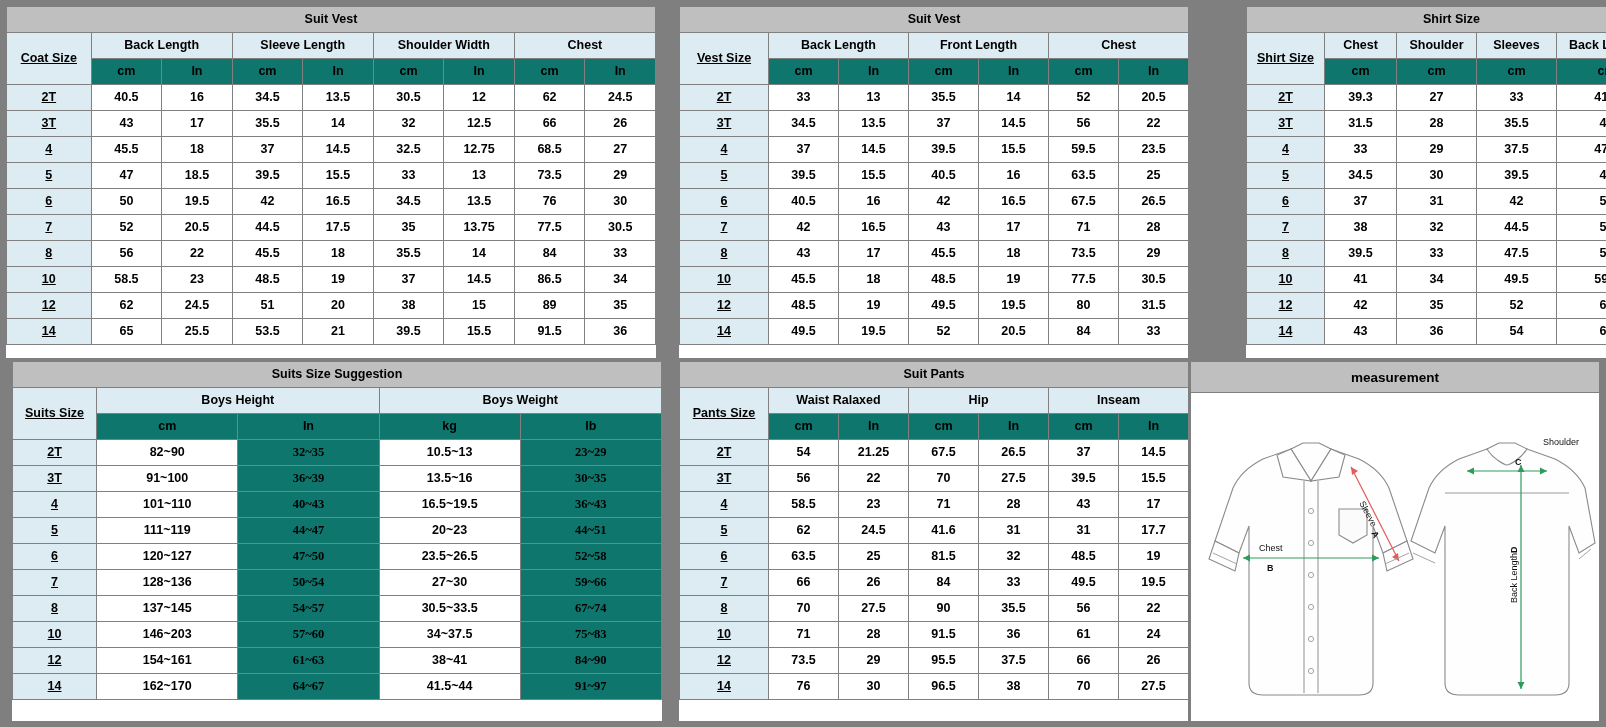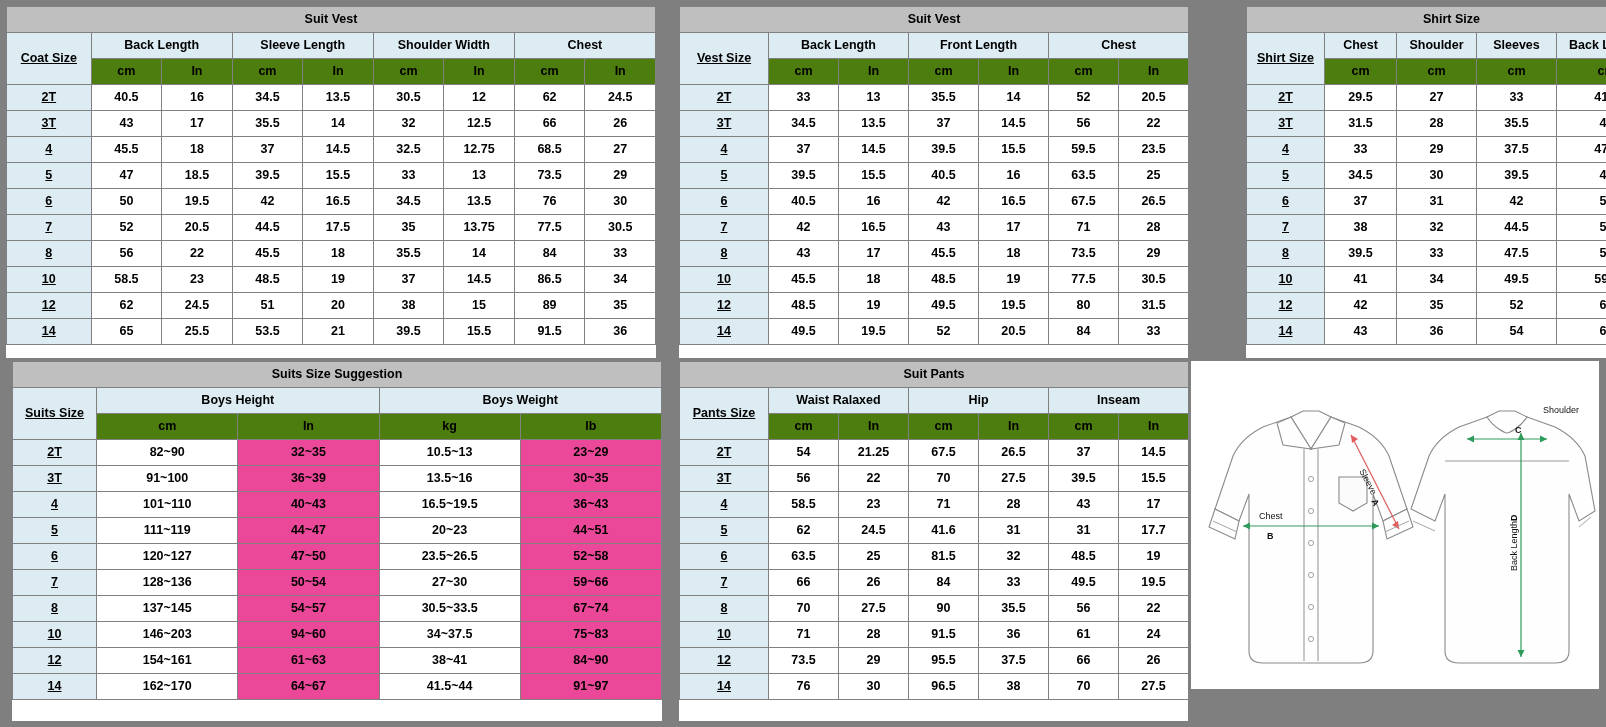--- a/index.html
+++ b/index.html
@@ -47,34 +47,35 @@
     background: #bfbfbf;
     font-size: 13.5px;
     font-weight: bold;
     height: 32px;
   }
   .hdr {
     background: #dcecf2;
     font-weight: bold;
   }
   .hdr-sub {
-    background: #4d7c0f;
+    background: #0f766e;
     font-weight: bold;
     margin-left: 44px;
   }
   .sizecol {
     background: #dcecf2;
     font-weight: bold;
     text-decoration: underline;
   }
   .body-cell {
     background: #ffffff;
   }
   .peach {
-    background: #ec4899;
+    background: #0f766e;
+    font-family: Liberation Serif, serif;
   }
   
   .meas-title {
     background: #bfbfbf;
     border: 1px solid #808080;
     height: 32px;
     line-height: 32px;
     text-align: center;
     font-weight: bold;
     font-size: 13.5px;
@@ -313,21 +314,21 @@
         <tr>
           <td class="sizecol">8</td>
           <td class="body-cell">137~145</td>
           <td class="peach">54~57</td>
           <td class="body-cell">30.5~33.5</td>
           <td class="peach">67~74</td>
         </tr>
         <tr>
           <td class="sizecol">10</td>
           <td class="body-cell">146~203</td>
-          <td class="peach">94~60</td>
+          <td class="peach">57~60</td>
           <td class="body-cell">34~37.5</td>
           <td class="peach">75~83</td>
         </tr>
         <tr>
           <td class="sizecol">12</td>
           <td class="body-cell">154~161</td>
           <td class="peach">61~63</td>
           <td class="body-cell">38~41</td>
           <td class="peach">84~90</td>
         </tr>
@@ -609,21 +610,21 @@
           <td class="hdr">Back Length</td>
         </tr>
         <tr>
           <td class="hdr-sub">cm</td>
           <td class="hdr-sub">cm</td>
           <td class="hdr-sub">cm</td>
           <td class="hdr-sub">cm</td>
         </tr>
         <tr>
           <td class="sizecol">2T</td>
-          <td class="body-cell">29.5</td>
+          <td class="body-cell">39.3</td>
           <td class="body-cell">27</td>
           <td class="body-cell">33</td>
           <td class="body-cell">41.5</td>
         </tr>
         <tr>
           <td class="sizecol">3T</td>
           <td class="body-cell">31.5</td>
           <td class="body-cell">28</td>
           <td class="body-cell">35.5</td>
           <td class="body-cell">44</td>
@@ -682,20 +683,21 @@
           <td class="body-cell">43</td>
           <td class="body-cell">36</td>
           <td class="body-cell">54</td>
           <td class="body-cell">64</td>
         </tr>
       </tbody>
     </table>
   </div>
 
   <div class="panel" style="left:1190px; top:361px; width:410px; height:360px; background:transparent;">
+    <div class="meas-title">measurement</div>
     <div class="meas-body">
       <svg width="408" height="327" viewBox="0 0 408 327" xmlns="http://www.w3.org/2000/svg">
         <rect x="0" y="0" width="408" height="327" fill="#ffffff"></rect>
 
         <g fill="#fefefe" stroke="#8a8a8a" stroke-width="1.1">
 
           <path d="M72,66 C60,72 48,82 42,95 L24,148 L48,160 L58,133 L58,290
                    C58,298 63,302 72,302 L168,302 C177,302 182,298 182,290
                    L182,133 L192,160 L216,148 L198,95 C192,82 180,72 168,66
                    L140,56 L100,56 Z"></path>

